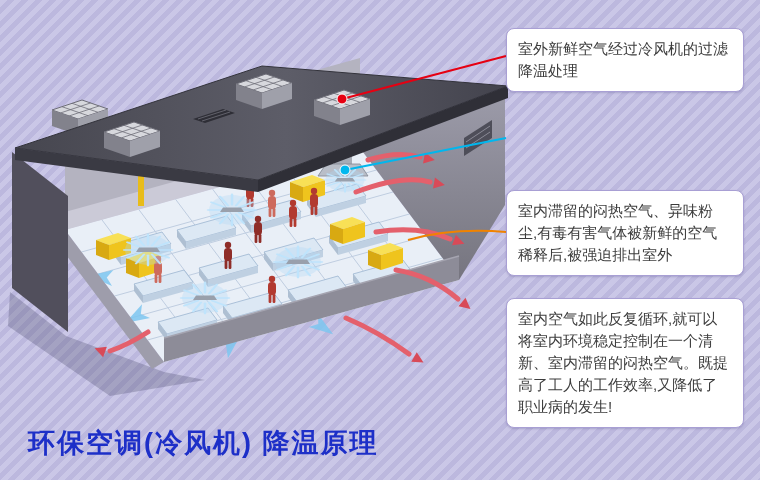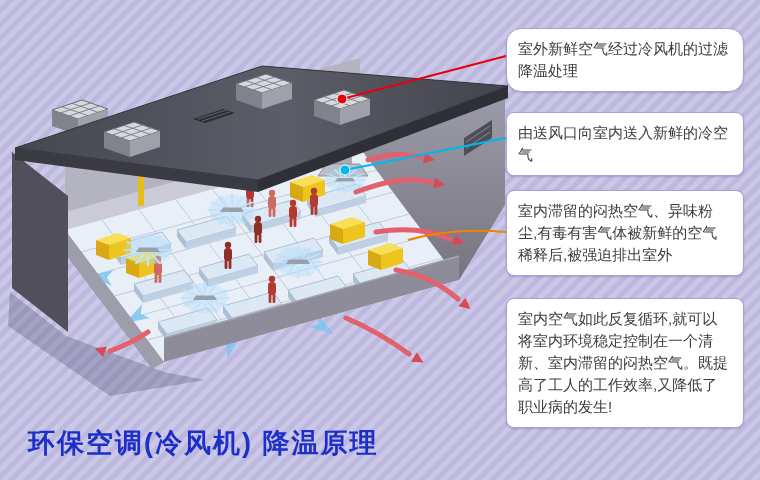--- a/index.html
+++ b/index.html
@@ -8,21 +8,21 @@
     background:repeating-linear-gradient(135deg,#cac7e7 0 5px,#bcb8de 5px 10px);
     font-family:"Liberation Sans","DejaVu Sans",sans-serif;
   }
   .layer{position:absolute;left:0;top:0;}
   .callout{
     position:absolute;left:506px;width:238px;box-sizing:border-box;
     background:#ffffff;border:1px solid #a89fd4;border-radius:8px;
     padding:9px 11px;font-size:15px;line-height:22px;color:#3c3c3c;
     box-shadow:0 1px 2px rgba(80,70,130,.25);
   }
-  #c1{top:28px;border-radius:15px;} #c2{top:112px;} #c3{top:190px;} #c4{top:298px;}
+  #c1{top:28px;} #c2{top:112px;} #c3{top:190px;} #c4{top:298px;}
   .title{
     position:absolute;left:28px;top:425px;
     font-size:27px;font-weight:700;letter-spacing:2px;color:#1d2fc8;
   }
 </style>
 </head>
 <body>
 
 <div class="page">
 
@@ -224,23 +224,20 @@
     <line x1="506" y1="56" x2="342" y2="99" stroke-width="2" stroke="#e60012"></line>
     <circle cx="342" cy="99" r="5" stroke="#ffffff" stroke-width="1" fill="#e60012"></circle>
     <line x1="506" y1="138" x2="345" y2="170" stroke-width="2" stroke="#00b7ee"></line>
     <circle cx="345" cy="170" r="5" stroke="#ffffff" stroke-width="1" fill="#00b7ee"></circle>
     <path d="M506,232 C470,229 440,231 408,240" fill="none" stroke-width="2" stroke="#f08300"></path>
   </svg>
 
   <div class="callout" id="c1">
     <span>室外新鲜空气经过冷风机的过滤降温处理</span>
   </div>
-  <div class="callout" id="c2">
-    <span>由送风口向室内送入新鲜的冷空气</span>
-  </div>
   <div class="callout" id="c3">
     <span>室内滞留的闷热空气、异味粉尘,有毒有害气体被新鲜的空气稀释后,被强迫排出室外</span>
   </div>
   <div class="callout" id="c4">
     <span>室内空气如此反复循环,就可以将室内环境稳定控制在一个清新、室内滞留的闷热空气。既提高了工人的工作效率,又降低了职业病的发生!</span>
   </div>
 
   <div class="title">环保空调(冷风机) 降温原理</div>
 
 </div>

